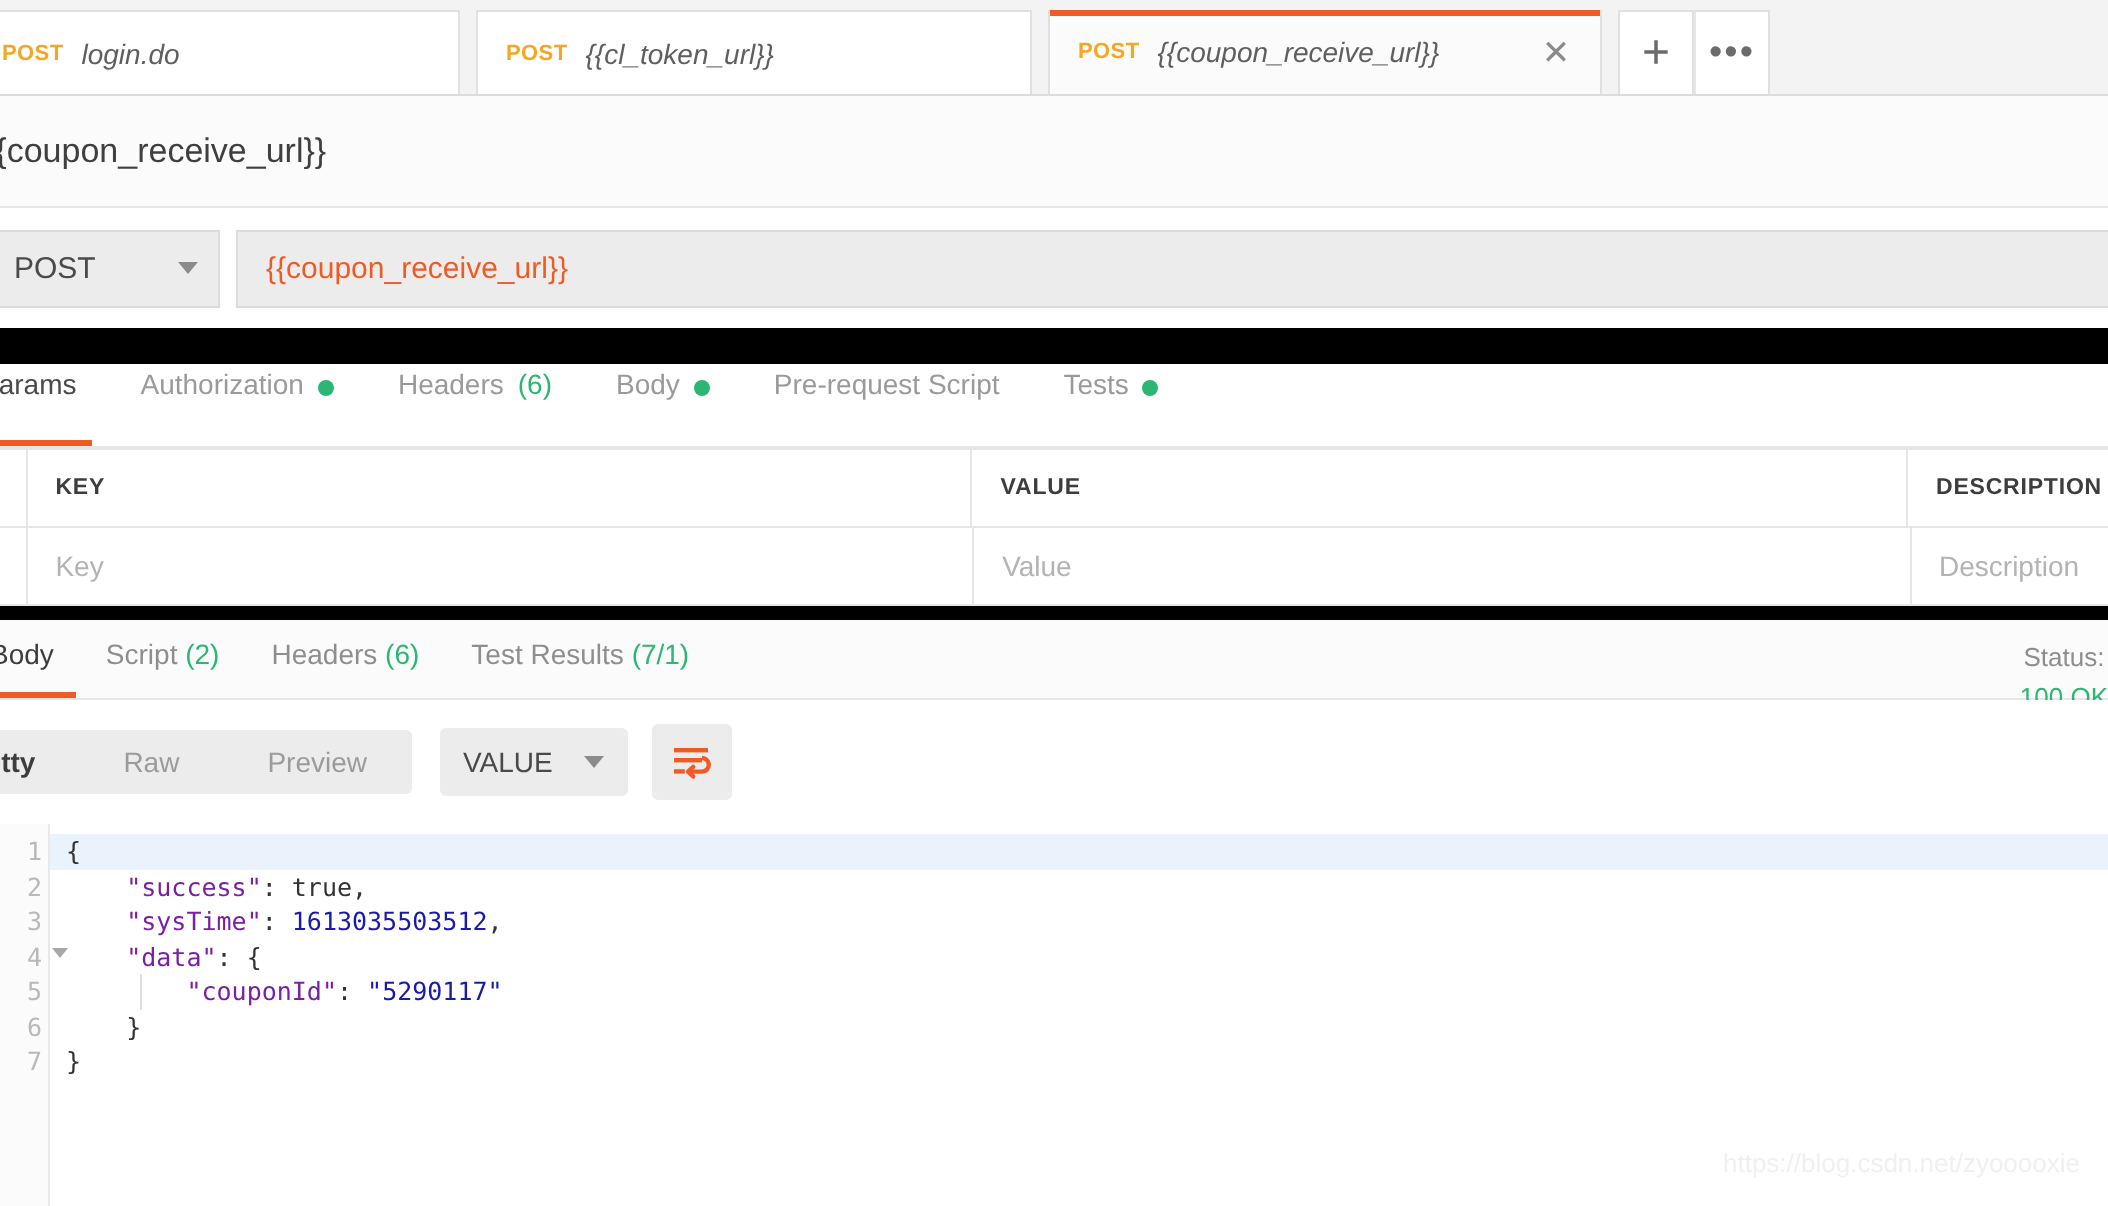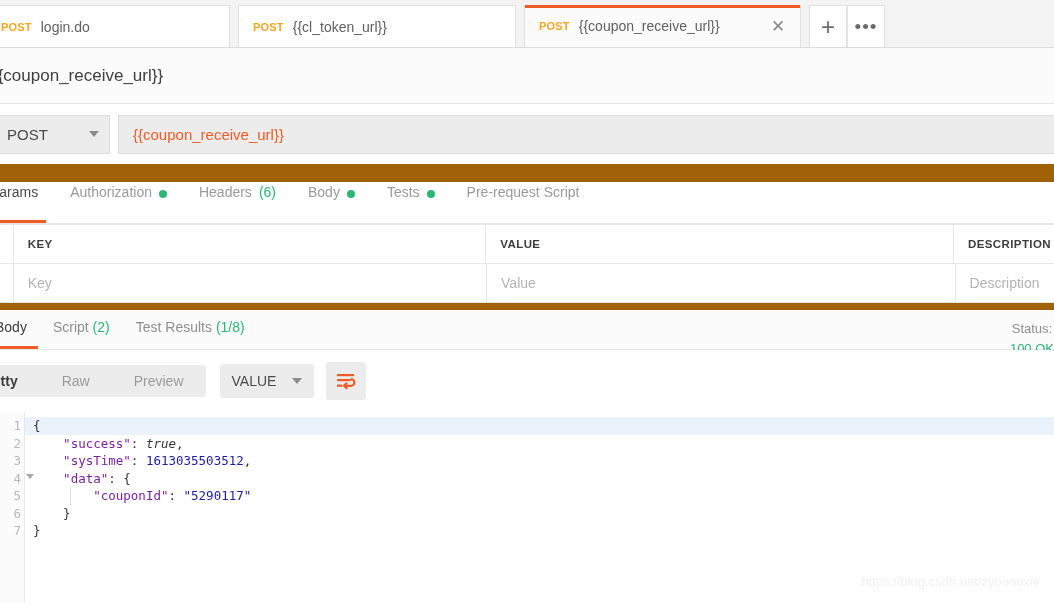--- a/index.html
+++ b/index.html
@@ -2,21 +2,21 @@
 <html><head>
 <meta charset="utf-8">
 <style>
   * { box-sizing: border-box; margin: 0; padding: 0; }
   html, body {
     width: 1054px; height: 603px;
     font-family: "Liberation Sans", sans-serif;
     background: #ffffff;
     overflow: hidden;
   }
-  .app { position: relative; width: 1054px; height: 603px; background:#a16207; }
+  .app { position: relative; width: 1054px; height: 603px; background:#000000; }
 
   
   .tabbar {
     position: absolute; left:0; top:0; width:1054px; height:48px;
     background:#f3f3f3;
     border-bottom:1px solid #dcdcdc;
     display:flex; align-items:flex-end;
   }
   .req-tab {
     position:relative;
@@ -33,21 +33,21 @@
   .req-tab.t1 { width:248px; margin-left:-18px; padding-left:18px;}
   .req-tab.t2 { width:278px; margin-left:8px;}
   .req-tab.t3 { width:277px; margin-left:8px; background:#fbfbfb; border-top:none;}
   .req-tab.t3:before{
     content:""; position:absolute; left:-1px; right:-1px; top:0; height:3px; background:#ef5b25;
   }
   .method-tag {
     color:#f5a623; font-size:11px; font-weight:bold; letter-spacing:0.2px;
     flex:0 0 auto;
   }
-  .tab-title { color:#5f5f5f; font-size:14px; }
+  .tab-title { color:#5f5f5f; font-size:14px;font-style:italic; }
   .tab-close {
     position:absolute; right:12px; top:11px;
     width:20px;height:20px; color:#8a8a8a; font-size:17px;
     display:flex;align-items:center;justify-content:center; cursor:pointer;
   }
   .tabbtn {
     width:38px; height:42px; background:#fff; border:1px solid #e0e0e0; border-bottom:none;
     display:flex;align-items:center;justify-content:center;
     color:#7a7a7a; cursor:pointer;
   }
@@ -183,21 +183,21 @@
     position:absolute; right:-10px; top:4px;
     width:0;height:0;border-left:4px solid transparent;border-right:4px solid transparent;
     border-top:5px solid #a8a8a8;
   }
   .code-col { flex:1; padding-top:5px; border-left:1px solid #e8e8e8; position:relative;}
   .cline { height:17.5px; line-height:17.5px; padding-left:8px; white-space:pre; color:#333;}
   .cline.hl { background:#eaf2fb; }
   .k { color:#7b1fa2; }
   .s { color:#1a1aa6; }
   .n { color:#1a1aa6; }
-  .b { color:#333;font-style:italic; }
+  .b { color:#333; }
   .indent-guide{
     position:absolute; left:45px; top:75px; width:1px; height:18px; background:#e0e0e0;
   }
 
   .watermark {
     position:absolute; right:14px; bottom:14px;
     font-size:13px; color:#f0f0f0; user-select:none;
   }
 </style>
 </head>
@@ -247,25 +247,25 @@
     </div>
     <div class="rtab">
       <span>Headers</span>
       <span class="count">(6)</span>
     </div>
     <div class="rtab">
       <span>Body</span>
       <span class="dot"></span>
     </div>
     <div class="rtab">
+      <span>Pre-request Script</span>
+    </div>
+    <div class="rtab">
       <span>Tests</span>
       <span class="dot"></span>
-    </div>
-    <div class="rtab">
-      <span>Pre-request Script</span>
     </div>
   </div>
 
   <div class="ptable">
     <div class="prow head">
       <div class="pcell gutter"></div>
       <div class="pcell key">KEY</div>
       <div class="pcell value">VALUE</div>
       <div class="pcell desc">DESCRIPTION</div>
     </div>
@@ -279,22 +279,26 @@
 
   <div class="resptabs">
     <div class="restab first active">
       <span>Body</span>
     </div>
     <div class="restab">
       <span>Script</span>
       <span class="count">(2)</span>
     </div>
     <div class="restab">
+      <span>Headers</span>
+      <span class="count">(6)</span>
+    </div>
+    <div class="restab">
       <span>Test Results</span>
-      <span class="count">(1/8)</span>
+      <span class="count">(7/1)</span>
     </div>
     <div class="status-wrap">
       <span>Status:</span>
       <span class="status-val">100 OK</span>
       <span class="time-lbl">T</span>
     </div>
   </div>
 
   <div class="fmtbar">
     <div class="seg">

